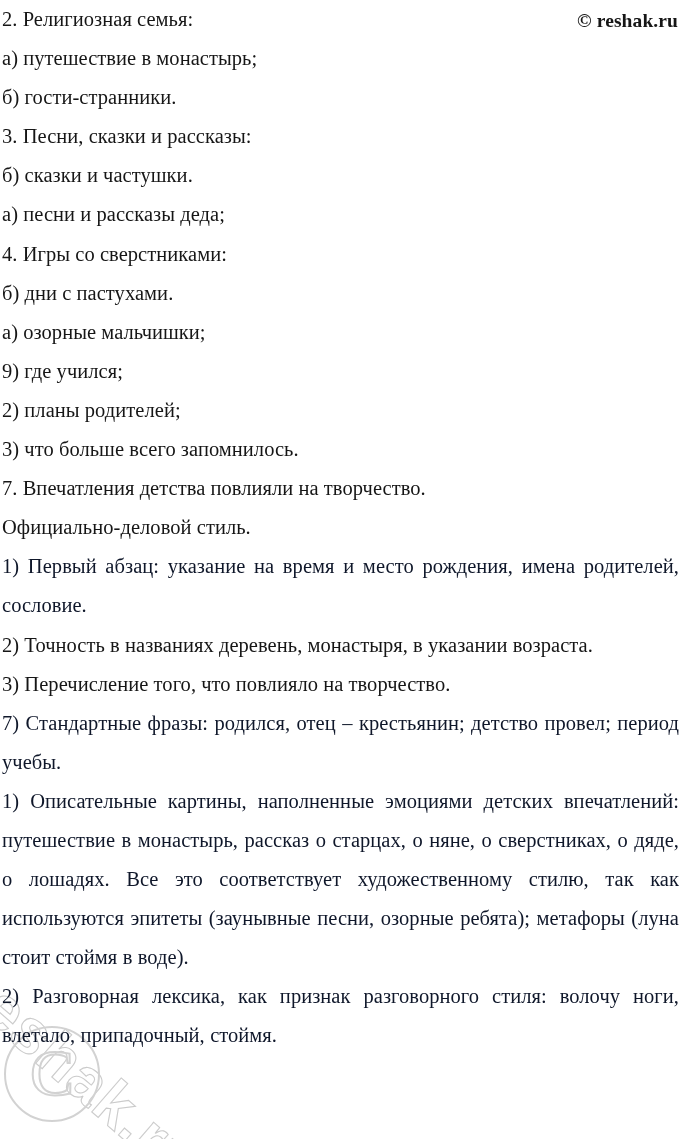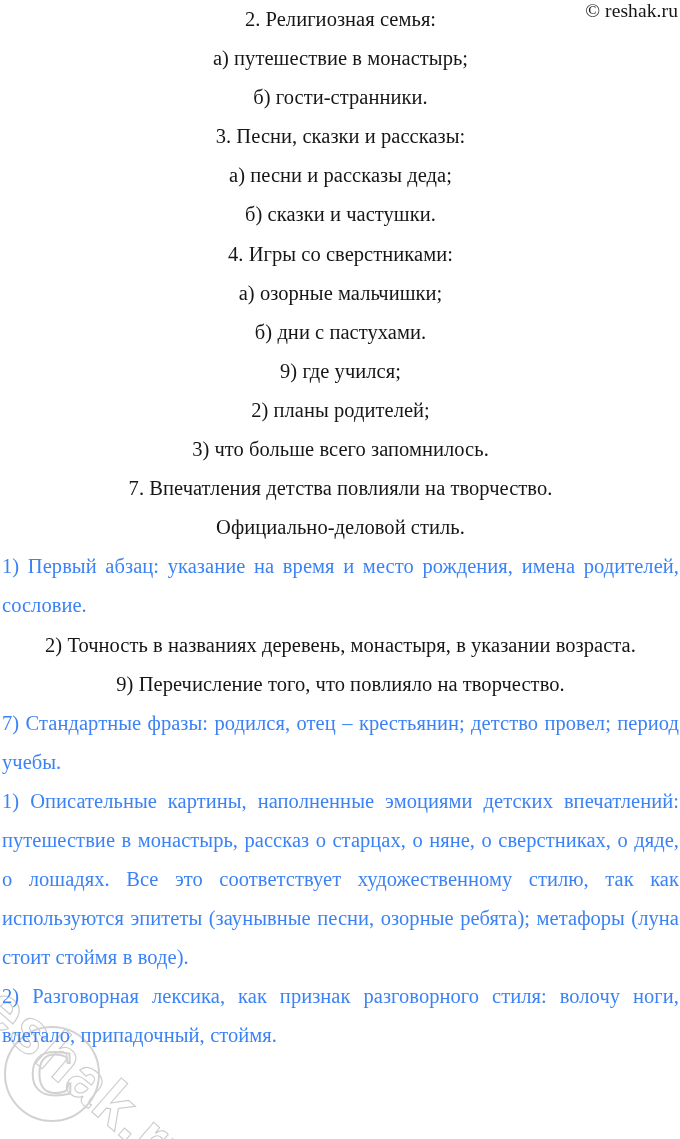--- a/index.html
+++ b/index.html
@@ -22,53 +22,53 @@
   .page {
     position: absolute;
     inset: 0;
     padding: 0;
     box-sizing: border-box;
   }
 
   
   .corner-mark {
     position: absolute;
-    top: 1px;
+    top: 11px;
     right: 2px;
     font-size: 19.5px;
     line-height: 1;
     letter-spacing: 0.1px;
     color: #161616;
     white-space: nowrap;
     z-index: 4;
+    font-weight: bold;
   }
 
   
   .body-text {
     position: absolute;
     left: 2px;
     top: 0;
     width: 677px;
     z-index: 3;
   }
 
   .line {
     font-size: 20.5px;
     line-height: 39.1px;
     color: #161616;
     white-space: nowrap;
     letter-spacing: 0.05px;
-    text-align: center;
   }
 
   
   .para {
     font-size: 20.5px;
     line-height: 39.1px;
-    color: #3b82f6;
+    color: #0f172a;
     text-align: justify;
     text-align-last: left;
     letter-spacing: 0.05px;
     margin: 0;
     hyphens: none;
     word-spacing: 0.2px;
   }
 
   
   .watermark {
@@ -131,35 +131,35 @@
     <div class="wm-word">reshak.ru</div>
     <div class="wm-copy"></div>
   </div>
 
   <div class="body-text">
 
     <div class="line">2. Религиозная семья:</div>
     <div class="line">а) путешествие в монастырь;</div>
     <div class="line">б) гости-странники.</div>
     <div class="line">3. Песни, сказки и рассказы:</div>
+    <div class="line">б) сказки и частушки.</div>
     <div class="line">а) песни и рассказы деда;</div>
-    <div class="line">б) сказки и частушки.</div>
     <div class="line">4. Игры со сверстниками:</div>
+    <div class="line">б) дни с пастухами.</div>
     <div class="line">а) озорные мальчишки;</div>
-    <div class="line">б) дни с пастухами.</div>
     <div class="line">9) где учился;</div>
     <div class="line">2) планы родителей;</div>
     <div class="line">3) что больше всего запомнилось.</div>
     <div class="line">7. Впечатления детства повлияли на творчество.</div>
     <div class="line">Официально-деловой стиль.</div>
 
     <p class="para">1) Первый абзац: указание на время и место рождения, имена родителей, сословие.</p>
 
     <div class="line">2) Точность в названиях деревень, монастыря, в указании возраста.</div>
-    <div class="line">9) Перечисление того, что повлияло на творчество.</div>
+    <div class="line">3) Перечисление того, что повлияло на творчество.</div>
 
     <p class="para">7) Стандартные фразы: родился, отец – крестьянин; детство провел; период учебы.</p>
 
 
     <p class="para">1) Описательные картины, наполненные эмоциями детских впечатлений: путешествие в монастырь, рассказ о старцах, о няне, о сверстниках, о дяде, о лошадях. Все это соответствует художественному стилю, так как используются эпитеты (заунывные песни, озорные ребята); метафоры (луна стоит стоймя в воде).</p>
 
     <p class="para">2) Разговорная лексика, как признак разговорного стиля: волочу ноги, влетало, припадочный, стоймя.</p>
 
   </div>
 </div>

